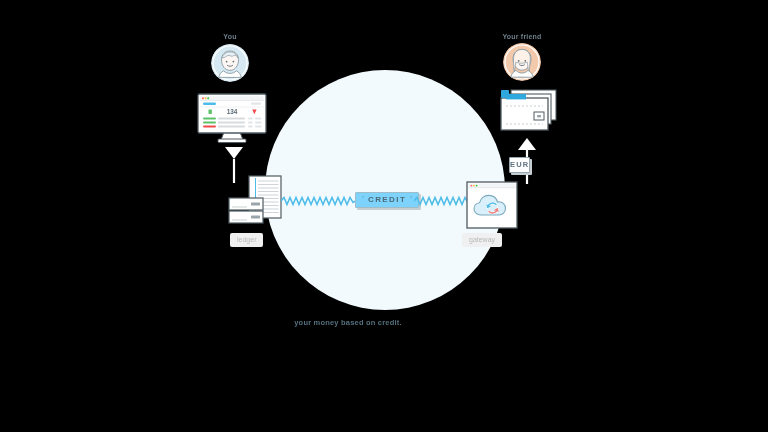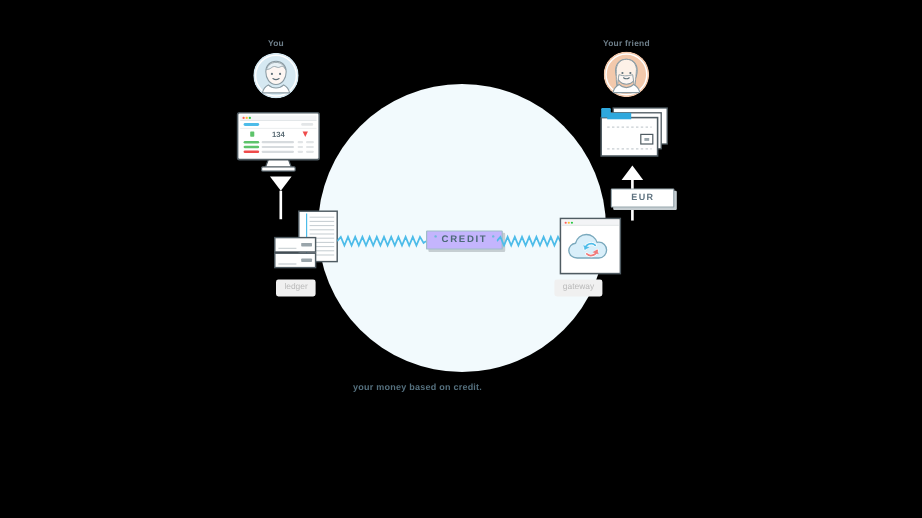--- a/index.html
+++ b/index.html
@@ -82,21 +82,21 @@
   }
 
   
   .credit-badge {
     position: absolute;
     left: 355px;
     top: 192px;
     display: flex;
     align-items: flex-start;
     gap: 4px;
-    background: #c4b5fd;
+    background: #7dd3fc;
     border: 1px solid #9fbdc9;
     box-shadow: 2px 2px 0 #c6ced2;
     padding: 3px 6px;
     border-radius: 1px;
   }
   .credit-badge .txt {
     font-size: 8px;
     font-weight: bold;
     letter-spacing: 1.4px;
     color: #4c6a78;
@@ -110,21 +110,21 @@
   }
 
   
   .eur-badge {
     position: absolute;
     left: 509px;
     top: 157px;
     background: #ffffff;
     border: 1px solid #98a7ae;
     box-shadow: 2px 2px 0 #c6ced2;
-    padding: 3px 16px;
+    padding: 3px 0;
     font-size: 7.5px;
     font-weight: bold;
     letter-spacing: 1.2px;
     color: #5f7380;
     line-height: 1;
     border-radius: 1px;
   }
 
   
   .wave { position: absolute; }

